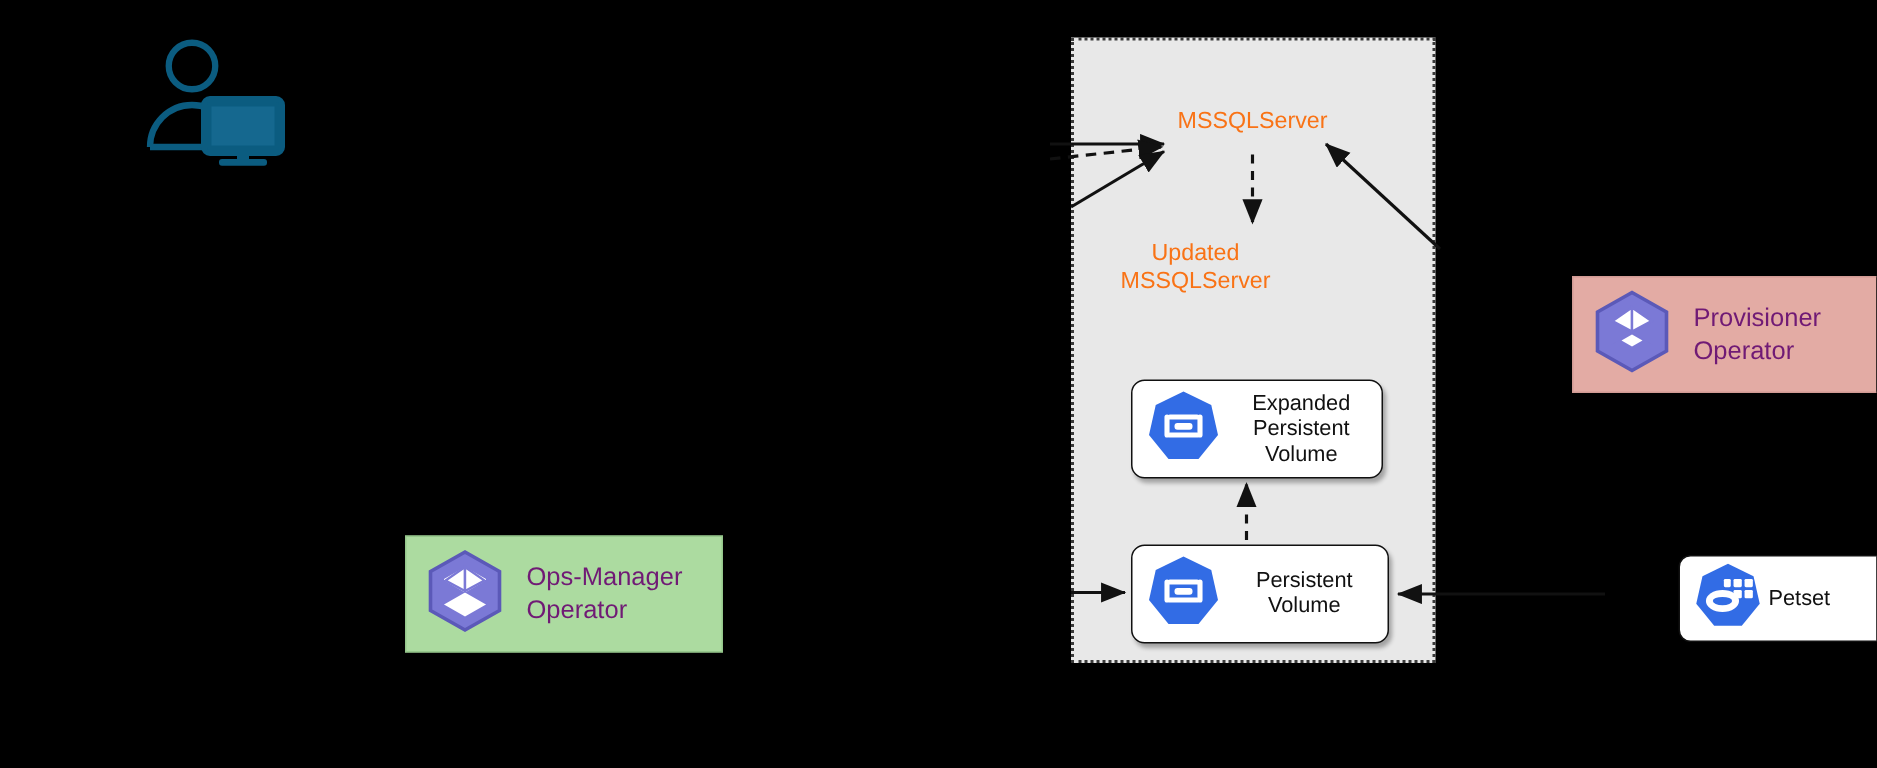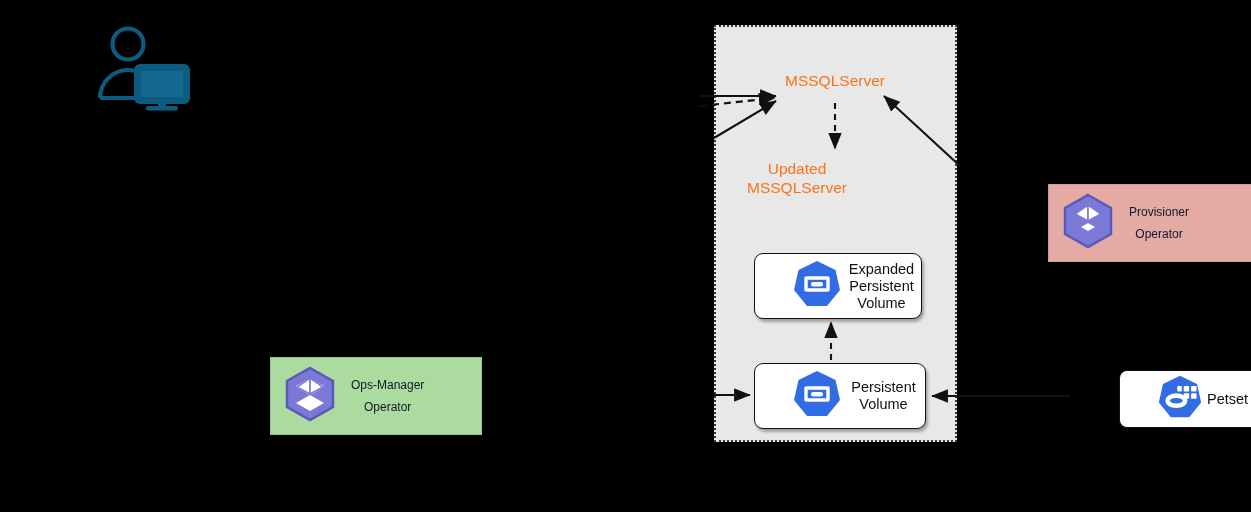--- a/index.html
+++ b/index.html
@@ -9,27 +9,27 @@
   
   .k8s-container{position:absolute;left:714px;top:25px;width:243px;height:417px;
       background:#e8e8e8;border:2px dotted #3a3a3a;box-sizing:border-box;}
 
   
   .txt{position:absolute;color:#f97316;font-size:15.5px;line-height:19px;text-align:center;
        white-space:pre-line;}
 
   
   .node{position:absolute;background:#fff;border:1.6px solid #111;border-radius:9px;
-        box-sizing:border-box;display:flex;align-items:center;box-shadow:2px 3px 3px rgba(0,0,0,.30);padding-left:28px;}
+        box-sizing:border-box;display:flex;align-items:center;box-shadow:2px 3px 3px rgba(0,0,0,.30);}
   .node .lbl{color:#111;font-size:14.5px;line-height:17px;text-align:center;flex:1;white-space:pre-line;}
 
   
   .opbox{position:absolute;box-sizing:border-box;display:flex;align-items:center;
          box-shadow:2px 3px 3px rgba(0,0,0,.30);}
-  .opbox .lbl{color:#0f172a;font-size:12px;line-height:22px;white-space:pre-line;text-align:center;}
+  .opbox .lbl{color:#701a75;font-size:17px;line-height:22px;white-space:pre-line;}
 
   .green{background:#acdba0;border:1px solid #95c78b;}
   .salmon{background:#e3aba4;border:1px solid #d19a94;}
 
   
   .icon{flex:0 0 auto;display:block;}
 
   
   #wires{position:absolute;left:0;top:0;width:1251px;height:512px;pointer-events:none;}
 </style>

